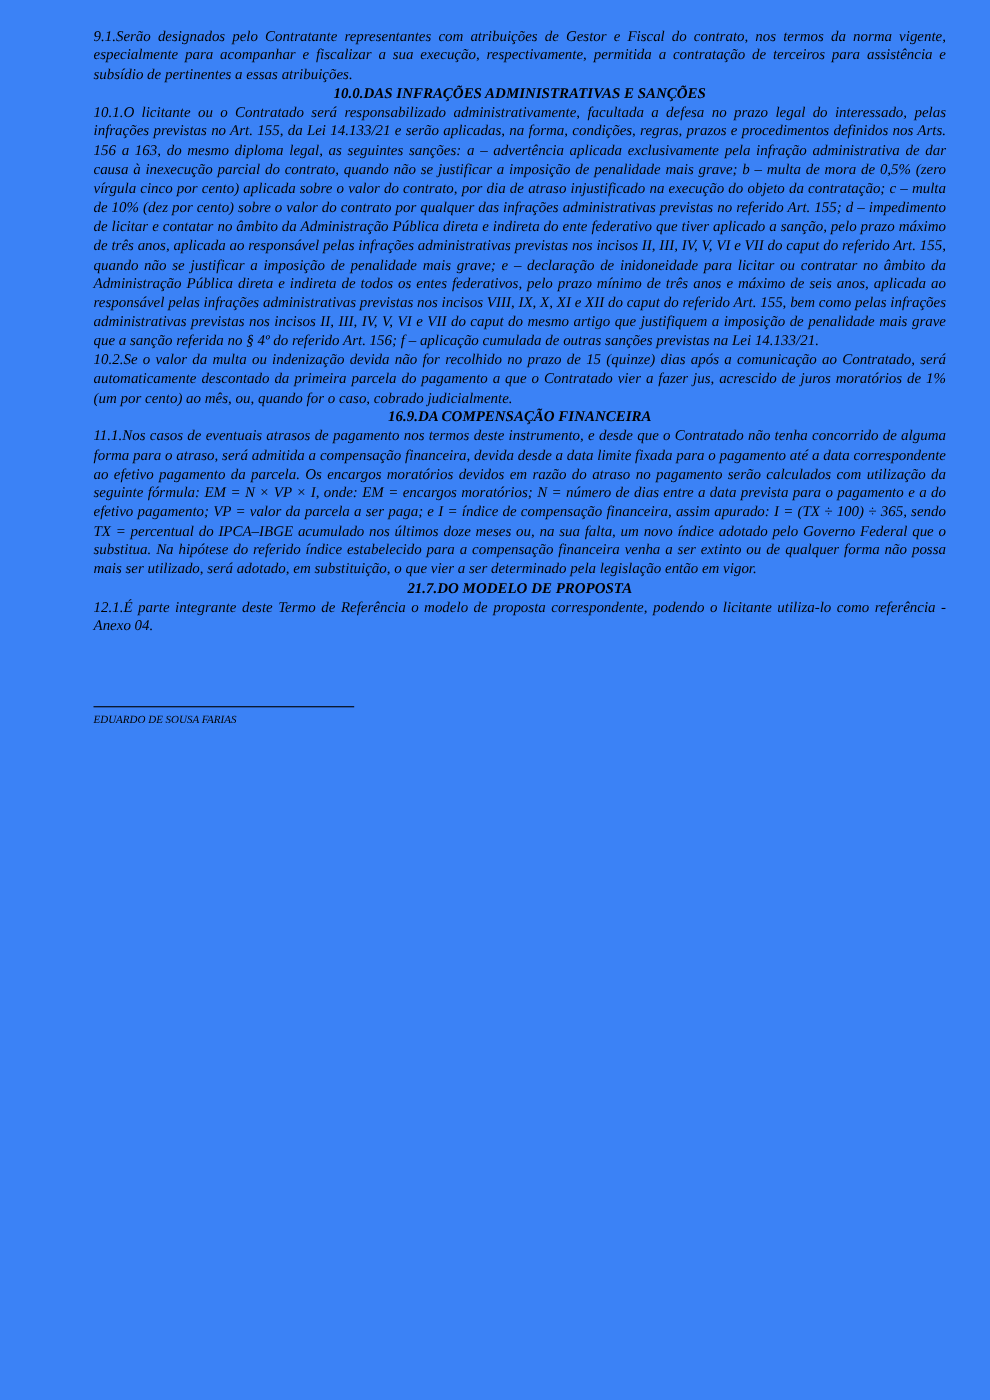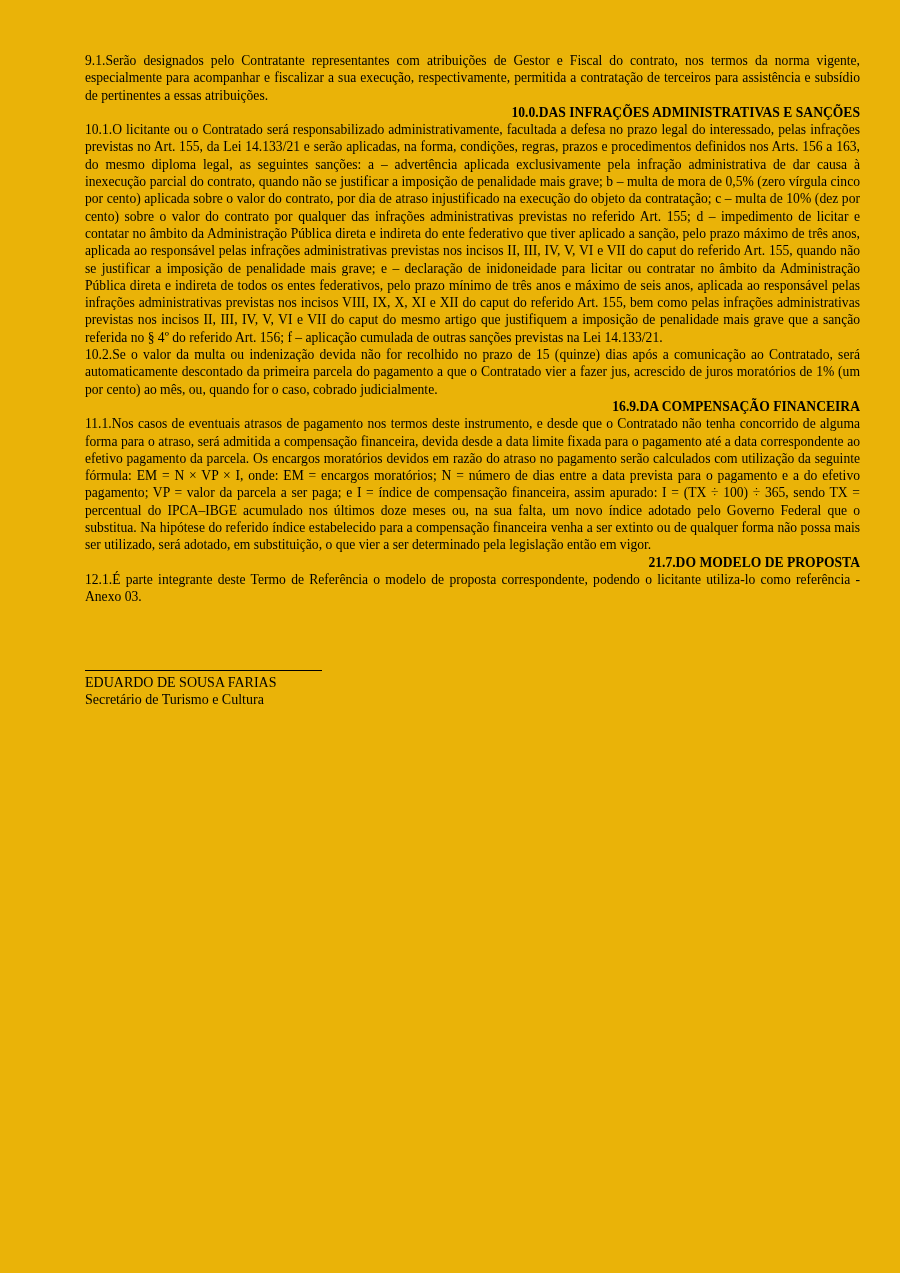--- a/index.html
+++ b/index.html
@@ -7,68 +7,68 @@
   body {
     width: 900px;
     height: 1273px;
     font-family: "Liberation Serif", "DejaVu Serif", serif;
     color: #000000;
     overflow: hidden;
   }
   .page {
     width: 900px;
     height: 1273px;
-    background: #eab308;
-    padding: 52px 40px 0 85px;
+    background: #3b82f6;
+    padding: 24px 40px 0 85px;
+    font-style: italic;
   }
   .doc {
     width: 775px;
     font-size: 13.6px;
     line-height: 17.3px;
     text-align: justify;
   }
   .doc p { margin: 0; }
   .section-heading {
     font-weight: bold;
     margin-top: 17px;
-    text-align: right;
+    text-align: center;
   }
   .signature-block {
     margin-top: 64px;
     text-align: left;
   }
   .signature-line {
     width: 237px;
     height: 0;
     border-top: 1.2px solid #000000;
     margin-bottom: 3px;
   }
   .signature-name, .signature-title {
-    font-size: 14px;
+    font-size: 10px;
     line-height: 17.3px;
   }
 </style>
 </head>
 <body>
 
 <div class="page">
   <div class="doc">
 
     <p>9.1.Serão designados pelo Contratante representantes com atribuições de Gestor e Fiscal do contrato, nos termos da norma vigente, especialmente para acompanhar e fiscalizar a sua execução, respectivamente, permitida a contratação de terceiros para assistência e subsídio de pertinentes a essas atribuições.</p>
 
     <p class="section-heading">10.0.DAS INFRAÇÕES ADMINISTRATIVAS E SANÇÕES</p>
     <p>10.1.O licitante ou o Contratado será responsabilizado administrativamente, facultada a defesa no prazo legal do interessado, pelas infrações previstas no Art. 155, da Lei 14.133/21 e serão aplicadas, na forma, condições, regras, prazos e procedimentos definidos nos Arts. 156 a 163, do mesmo diploma legal, as seguintes sanções: a – advertência aplicada exclusivamente pela infração administrativa de dar causa à inexecução parcial do contrato, quando não se justificar a imposição de penalidade mais grave; b – multa de mora de 0,5% (zero vírgula cinco por cento) aplicada sobre o valor do contrato, por dia de atraso injustificado na execução do objeto da contratação; c – multa de 10% (dez por cento) sobre o valor do contrato por qualquer das infrações administrativas previstas no referido Art. 155; d – impedimento de licitar e contatar no âmbito da Administração Pública direta e indireta do ente federativo que tiver aplicado a sanção, pelo prazo máximo de três anos, aplicada ao responsável pelas infrações administrativas previstas nos incisos II, III, IV, V, VI e VII do caput do referido Art. 155, quando não se justificar a imposição de penalidade mais grave; e – declaração de inidoneidade para licitar ou contratar no âmbito da Administração Pública direta e indireta de todos os entes federativos, pelo prazo mínimo de três anos e máximo de seis anos, aplicada ao responsável pelas infrações administrativas previstas nos incisos VIII, IX, X, XI e XII do caput do referido Art. 155, bem como pelas infrações administrativas previstas nos incisos II, III, IV, V, VI e VII do caput do mesmo artigo que justifiquem a imposição de penalidade mais grave que a sanção referida no § 4º do referido Art. 156; f – aplicação cumulada de outras sanções previstas na Lei 14.133/21.</p>
     <p>10.2.Se o valor da multa ou indenização devida não for recolhido no prazo de 15 (quinze) dias após a comunicação ao Contratado, será automaticamente descontado da primeira parcela do pagamento a que o Contratado vier a fazer jus, acrescido de juros moratórios de 1% (um por cento) ao mês, ou, quando for o caso, cobrado judicialmente.</p>
 
     <p class="section-heading">16.9.DA COMPENSAÇÃO FINANCEIRA</p>
     <p>11.1.Nos casos de eventuais atrasos de pagamento nos termos deste instrumento, e desde que o Contratado não tenha concorrido de alguma forma para o atraso, será admitida a compensação financeira, devida desde a data limite fixada para o pagamento até a data correspondente ao efetivo pagamento da parcela. Os encargos moratórios devidos em razão do atraso no pagamento serão calculados com utilização da seguinte fórmula: EM = N × VP × I, onde: EM = encargos moratórios; N = número de dias entre a data prevista para o pagamento e a do efetivo pagamento; VP = valor da parcela a ser paga; e I = índice de compensação financeira, assim apurado: I = (TX ÷ 100) ÷ 365, sendo TX = percentual do IPCA–IBGE acumulado nos últimos doze meses ou, na sua falta, um novo índice adotado pelo Governo Federal que o substitua. Na hipótese do referido índice estabelecido para a compensação financeira venha a ser extinto ou de qualquer forma não possa mais ser utilizado, será adotado, em substituição, o que vier a ser determinado pela legislação então em vigor.</p>
 
     <p class="section-heading">21.7.DO MODELO DE PROPOSTA</p>
-    <p>12.1.É parte integrante deste Termo de Referência o modelo de proposta correspondente, podendo o licitante utiliza-lo como referência - Anexo 03.</p>
+    <p>12.1.É parte integrante deste Termo de Referência o modelo de proposta correspondente, podendo o licitante utiliza-lo como referência - Anexo 04.</p>
 
     <div class="signature-block">
       <div class="signature-line"></div>
       <div class="signature-name">EDUARDO DE SOUSA FARIAS</div>
-      <div class="signature-title">Secretário de Turismo e Cultura</div>
     </div>
 
   </div>
 </div>
 
 </body></html>

